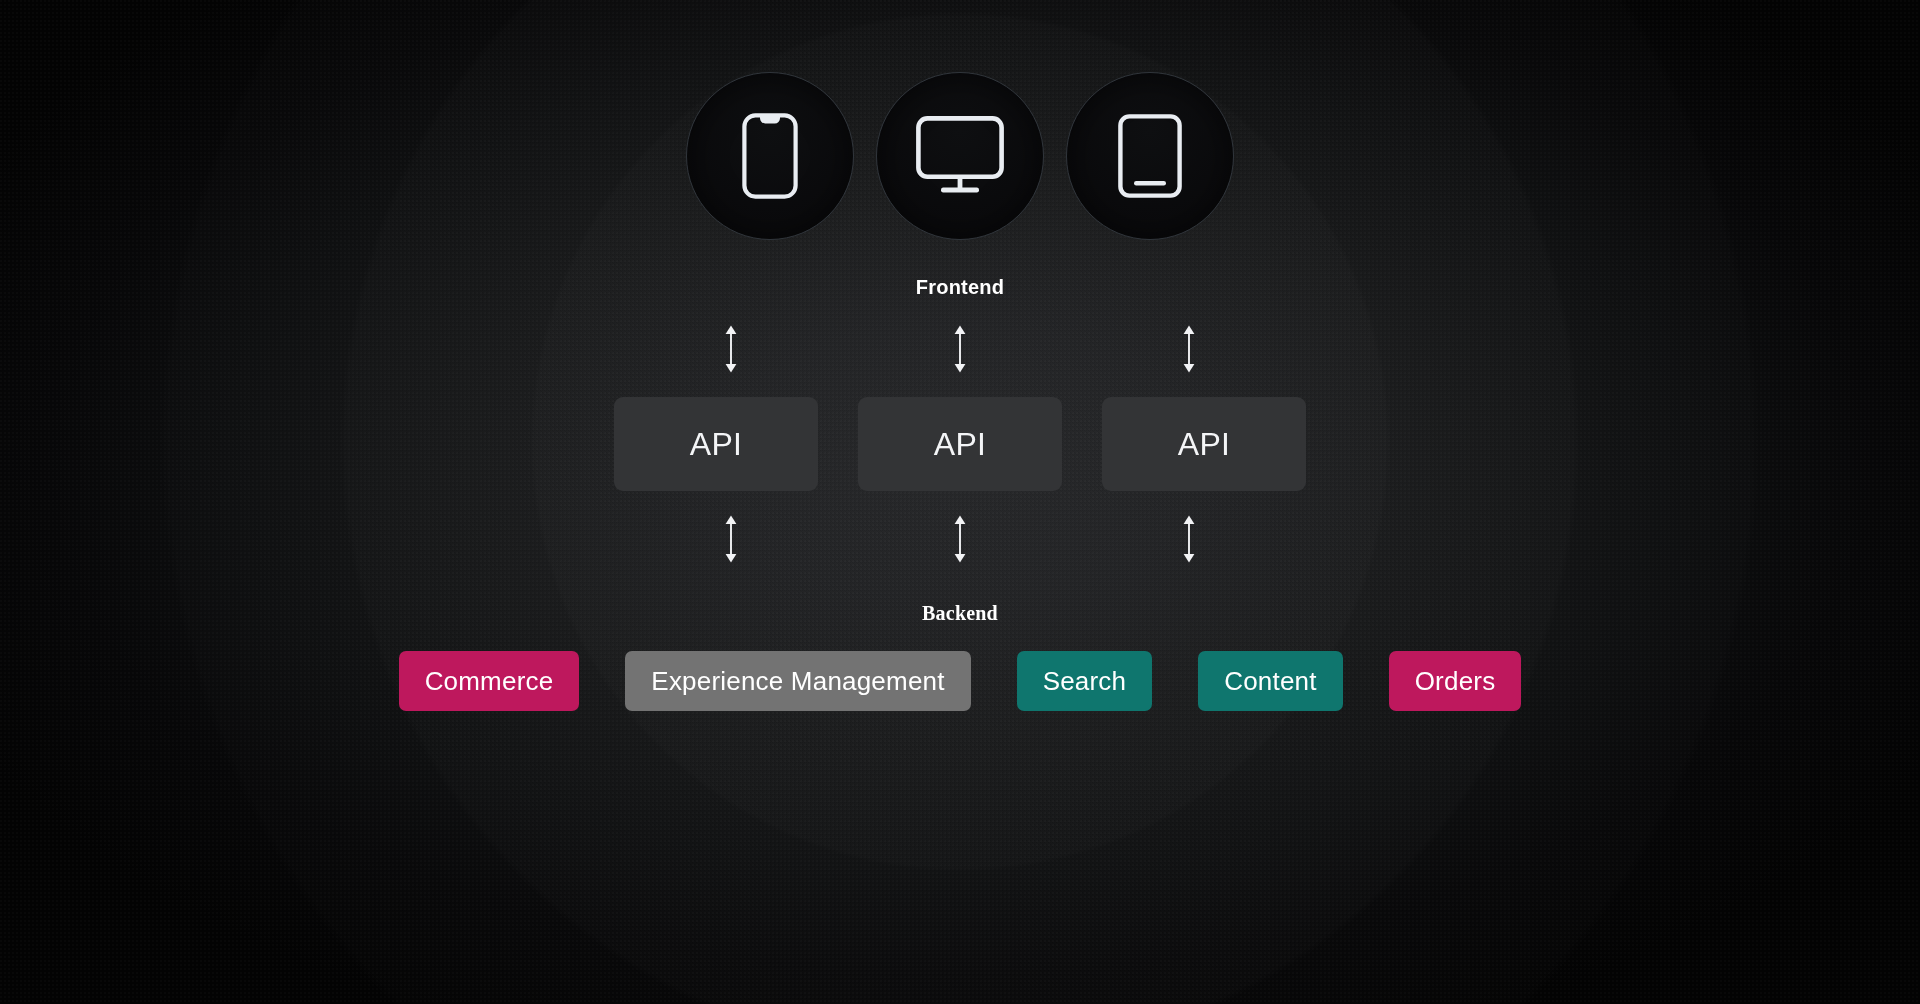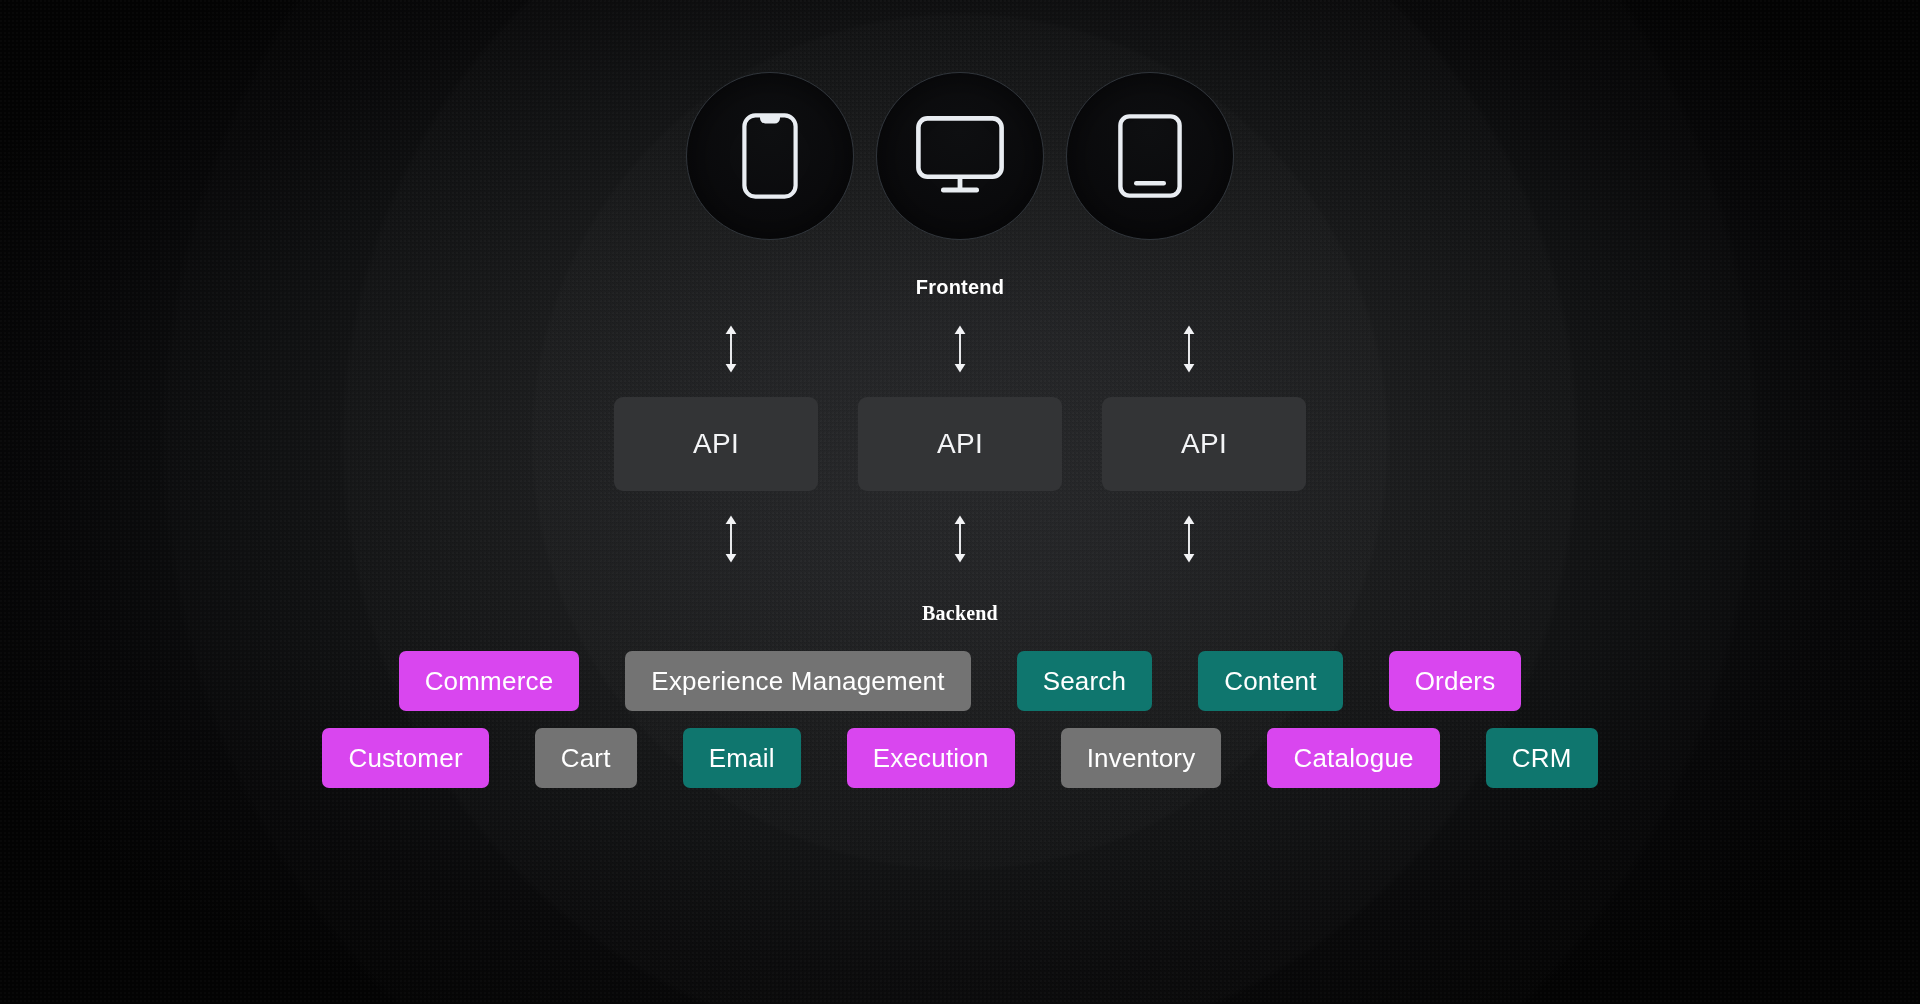--- a/index.html
+++ b/index.html
@@ -120,21 +120,21 @@
   }
   .api-box {
     width: 204px;
     height: 94px;
     border-radius: 9px;
     background: #333436;
     display: flex;
     align-items: center;
     justify-content: center;
     color: #f4f5f7;
-    font-size: 28px;
+    font-size: 32px;
     letter-spacing: .3px;
   }
 
   
   .tag-rows {
     margin-top: 26px;
     display: flex;
     flex-direction: column;
     align-items: center;
     gap: 17px;
@@ -150,21 +150,21 @@
     padding: 0 26px;
     border-radius: 7px;
     display: inline-flex;
     align-items: center;
     justify-content: center;
     color: #ffffff;
     font-size: 26px;
     letter-spacing: .2px;
     white-space: nowrap;
   }
-  .tag.purple { background: #d946ef; }
+  .tag.purple { background: #be185d; }
   .tag.blue   { background: #737373; }
   .tag.teal   { background: #0f766e; }
 </style>
 </head>
 <body>
 
 <div class="bg-layer"></div>
 <div class="bg-rings"></div>
 <div class="bg-dots"></div>
 
@@ -275,25 +275,16 @@
   <div class="tag-rows">
 
     <div class="tag-row">
       <div class="tag purple">Commerce</div>
       <div class="tag blue">Experience Management</div>
       <div class="tag teal">Search</div>
       <div class="tag teal">Content</div>
       <div class="tag purple">Orders</div>
     </div>
 
-    <div class="tag-row">
-      <div class="tag purple">Customer</div>
-      <div class="tag blue">Cart</div>
-      <div class="tag teal">Email</div>
-      <div class="tag purple">Execution</div>
-      <div class="tag blue">Inventory</div>
-      <div class="tag purple">Catalogue</div>
-      <div class="tag teal">CRM</div>
-    </div>
 
   </div>
 
 </div>
 
 </body></html>

